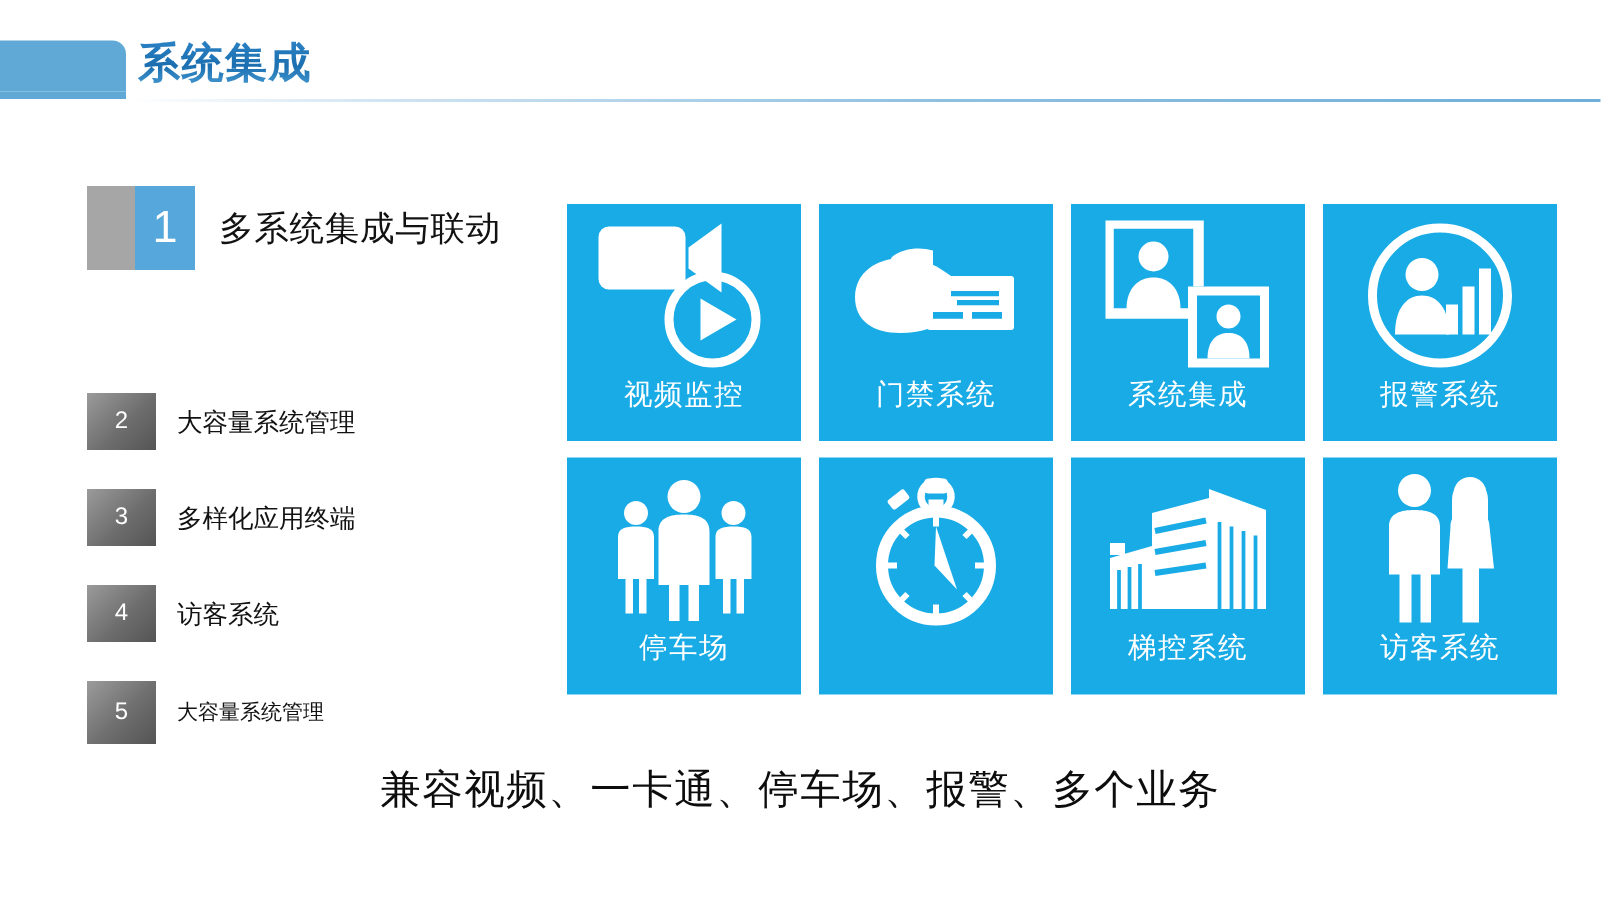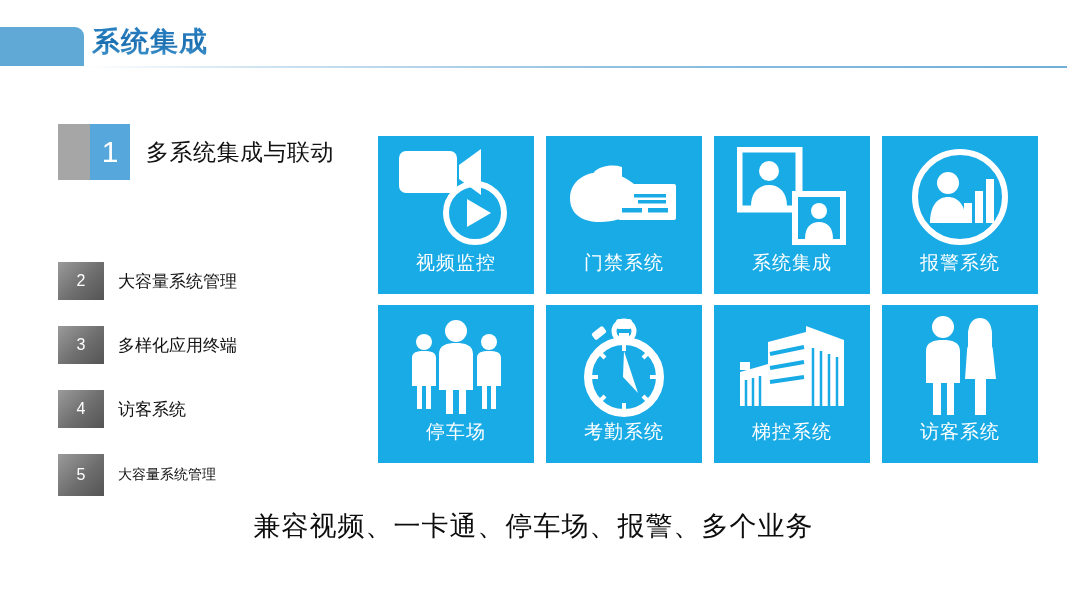--- a/index.html
+++ b/index.html
@@ -326,21 +326,20 @@
           <line x1="16" y1="64" x2="24" y2="64"></line>
           <line x1="76" y1="64" x2="84" y2="64"></line>
           <line x1="26" y1="40" x2="31" y2="45"></line>
           <line x1="69" y1="83" x2="74" y2="88"></line>
           <line x1="74" y1="40" x2="69" y2="45"></line>
           <line x1="31" y1="83" x2="26" y2="88"></line>
         </g>
         <path d="M50 38 L49 64 L64 80 Z" fill="#ffffff"></path>
       </svg>
     </div>
-    <div class="tile-label">考勤系统</div>
   </div>
 
   <div class="tile">
     <div class="tile-icon">
       <svg width="116" height="96" viewBox="0 0 116 96">
 
         <path d="M72 8 L110 22 L110 88 L72 88 Z" fill="#ffffff"></path>
         <g stroke="#18ABE6" stroke-width="2.5">
           <line x1="79" y1="30" x2="79" y2="88"></line>
           <line x1="87" y1="33" x2="87" y2="88"></line>

